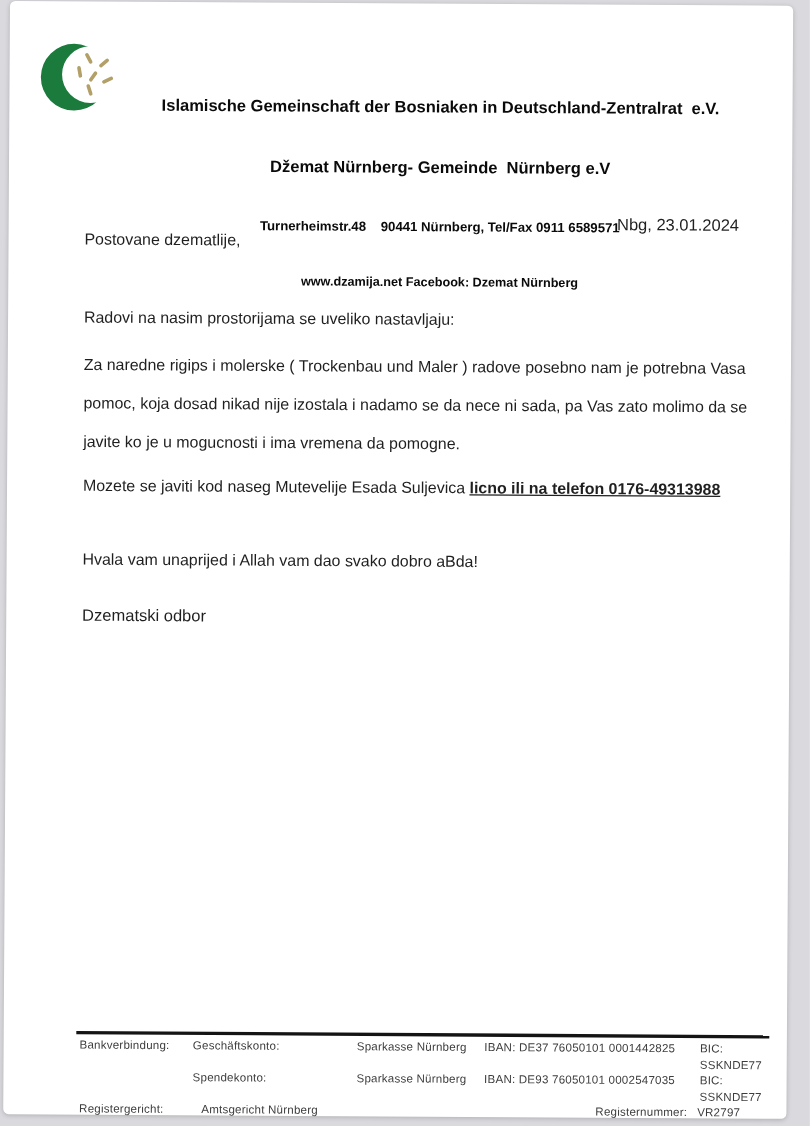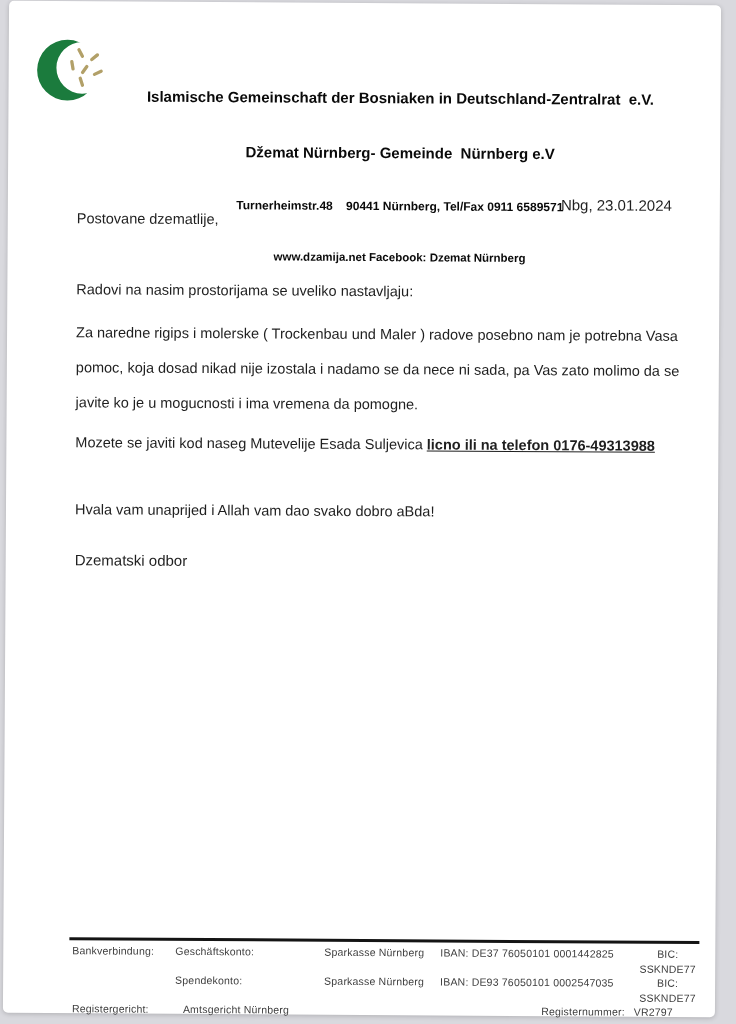--- a/index.html
+++ b/index.html
@@ -67,21 +67,21 @@
     font-size: 10.5px;
     line-height: 14.5px;
     letter-spacing: 0.2px;
     color: var(--footer-ink, #3d3d3d);
   }
   .frow { display: flex; }
   .fc1 { width: 103px; flex: 0 0 auto; }
   .fc2 { width: 105px; flex: 0 0 auto; }
   .fc3 { width: 116px; flex: 0 0 auto; margin-left: 44px; }
   .fc4 { width: 196px; flex: 0 0 auto; }
-  .fc5 { flex: 1 1 auto; text-align: center; }
+  .fc5 { flex: 1 1 auto; }
   .freg { display: flex; }
   .freg .court { margin-left: 8px; flex: 1 1 auto; }
   .freg .regnum { flex: 0 0 auto; padding-right: 26px; }
   .freg .regnum .val { margin-left: 9px; }
 </style>
 </head>
 <body>
 
 <div class="page">
 

